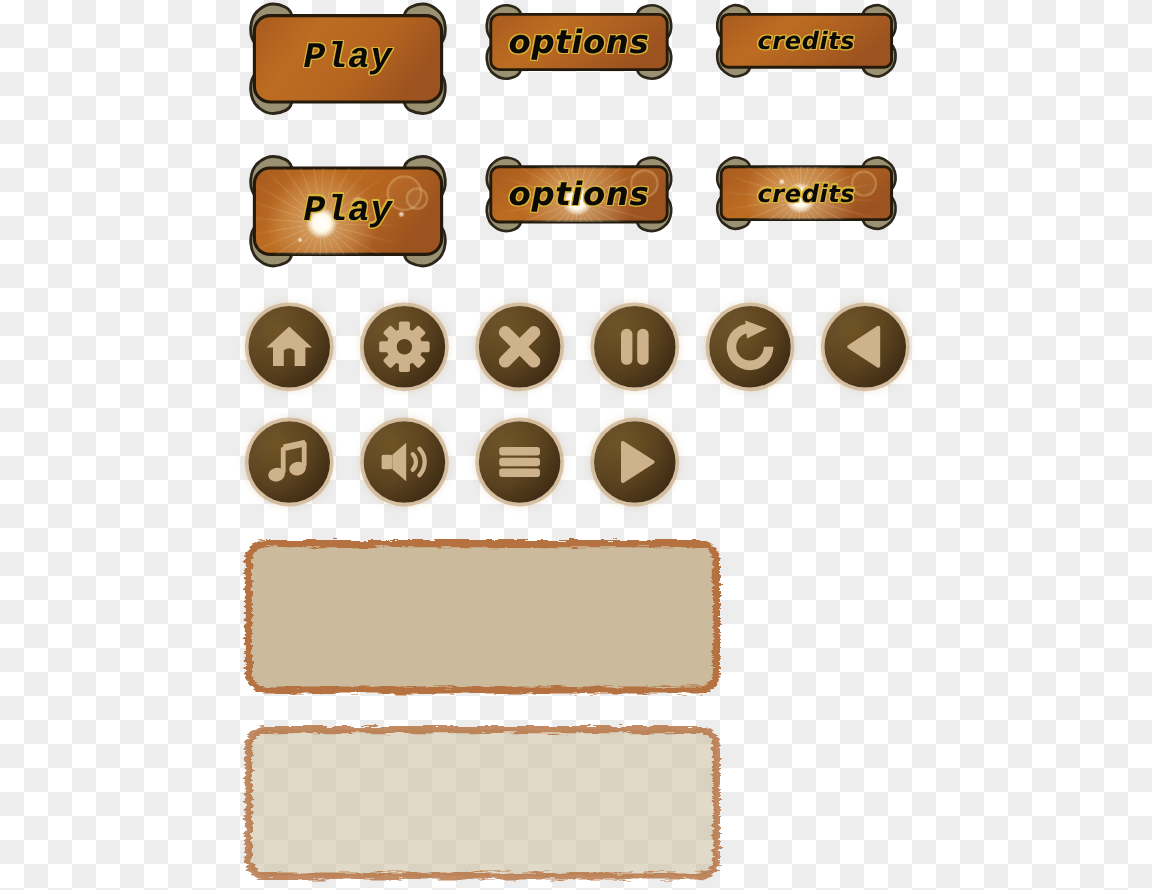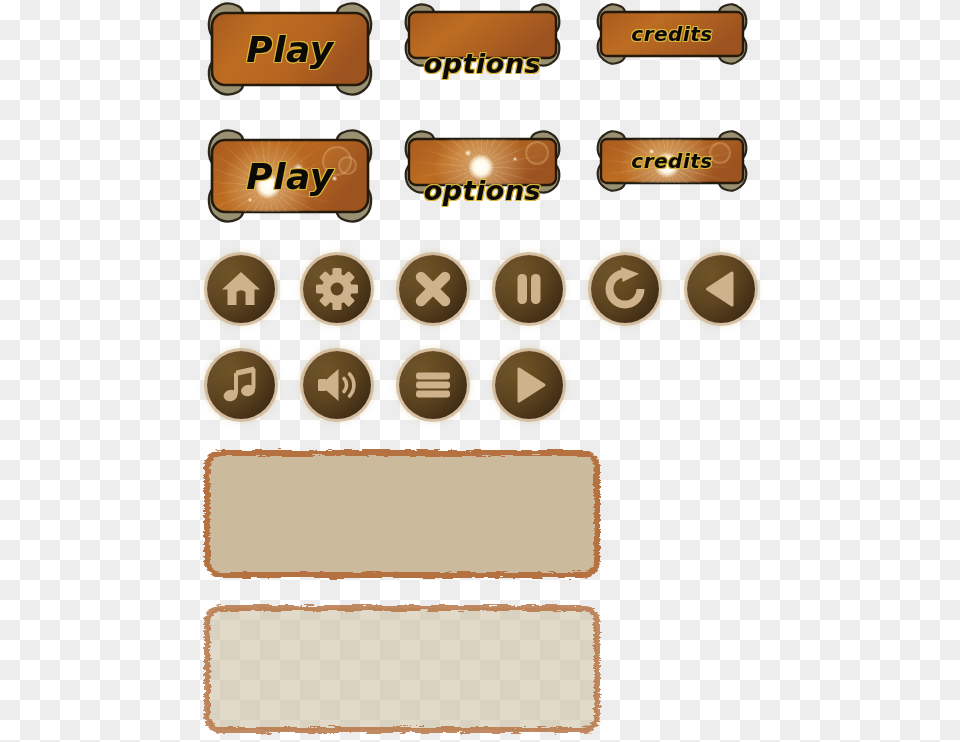--- a/index.html
+++ b/index.html
@@ -47,22 +47,22 @@
   .plaque-label span {
     -webkit-text-stroke: 1.4px #d9b43a;
     paint-order: stroke fill;
     text-shadow:
        1px 0 0 #d9b43a, -1px 0 0 #d9b43a,
        0 1px 0 #d9b43a, 0 -1px 0 #d9b43a,
        1px 1px 0 #d9b43a, -1px -1px 0 #d9b43a,
        1px -1px 0 #d9b43a, -1px 1px 0 #d9b43a;
   }
 
-  .label-play    { font-size: 36px; letter-spacing: 0.5px; }
-  .label-options { font-size: 27px; letter-spacing: 0.5px; margin-top: 28px; }
+  .label-play    { font-size: 30px; letter-spacing: 0.5px; font-family: Liberation Mono, monospace; }
+  .label-options { font-size: 27px; letter-spacing: 0.5px; }
   .label-credits { font-size: 20px; letter-spacing: 0.5px; }
 
   
   .flare {
     position: absolute;
     pointer-events: none;
     border-radius: 6px;
     overflow: hidden;
   }
   .flare .burst {

